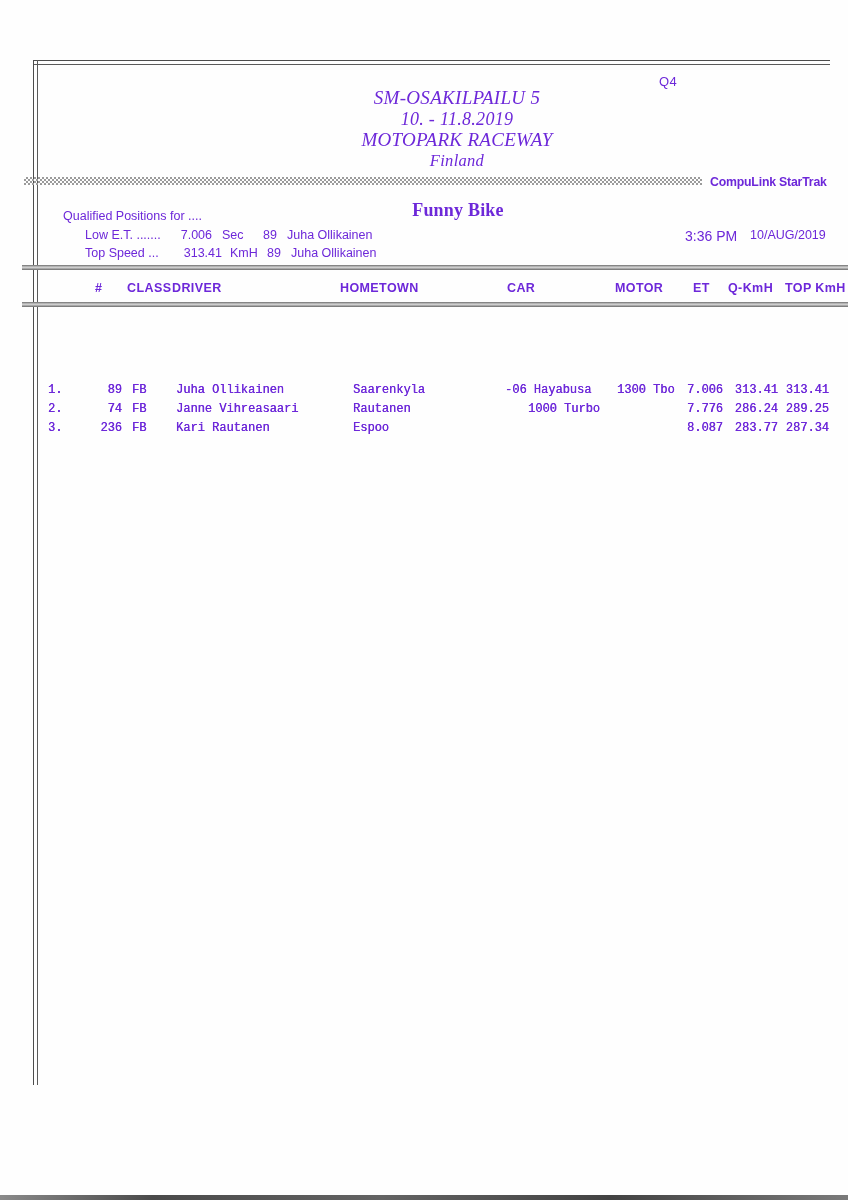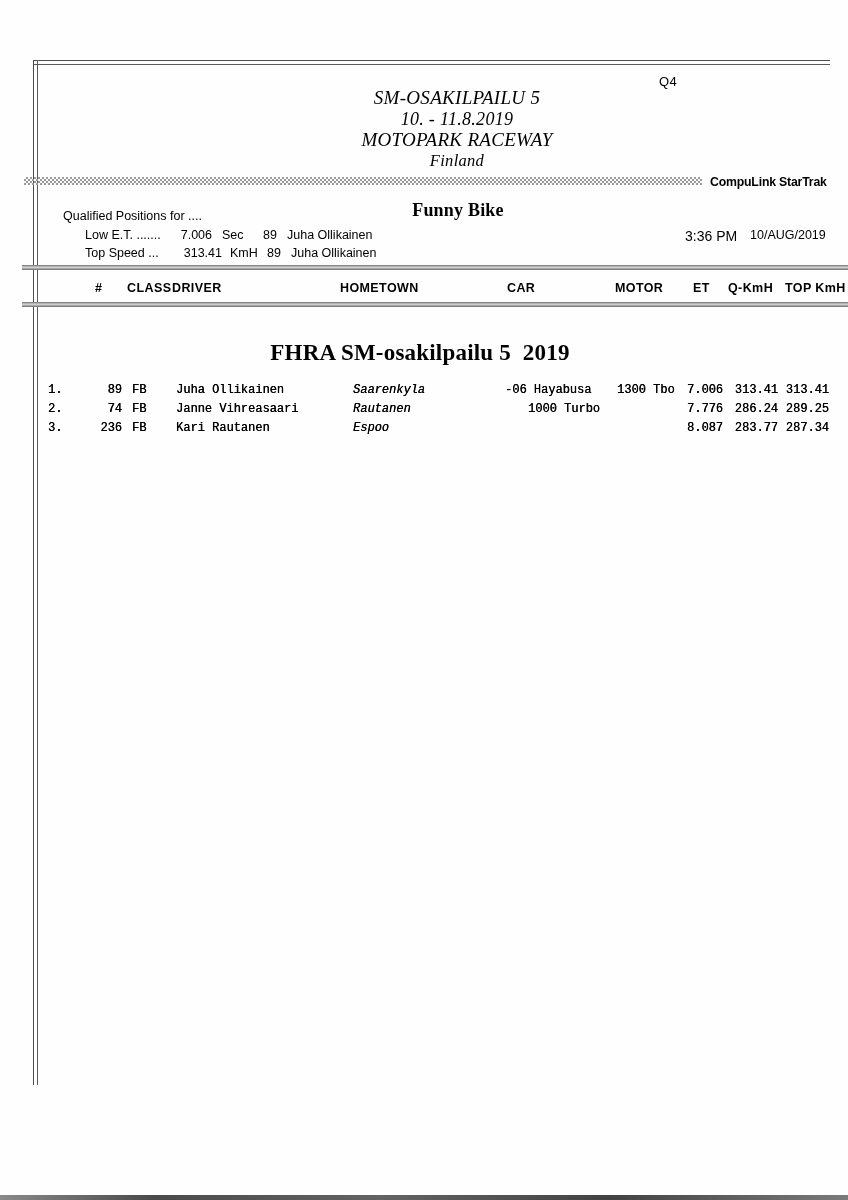--- a/index.html
+++ b/index.html
@@ -1,21 +1,21 @@
 <!DOCTYPE html>
 <html><head>
 <meta charset="utf-8">
 <style>
   html,body{margin:0;padding:0;background:#e8e8e8;}
   .page{
     position:relative;
     width:848px;height:1200px;
     background:#fefefe;
     overflow:hidden;
-    color:#000000;
+    color:#6d28d9;
     font-family:"Liberation Sans",sans-serif;
   }
   .abs{position:absolute;white-space:pre;}
   .serif{font-family:"Liberation Serif",serif;}
   .sans{font-family:"Liberation Sans",sans-serif;}
   .mono{font-family:"Liberation Mono","DejaVu Sans Mono",monospace;}
 
   
   .frame-top{position:absolute;left:33px;top:60px;width:797px;height:3px;
     border-top:1px solid #4d4d4d;border-bottom:1px solid #5a5a5a;}
@@ -62,21 +62,21 @@
 
   .grouptitle{left:30px;top:340px;width:780px;text-align:center;
     font-size:23px;font-weight:700;letter-spacing:.2px;}
 
   .cell{font-size:12px;text-shadow:.3px 0 0 currentColor;}
   .r1{top:383px;} .r2{top:402px;} .r3{top:421px;}
   .c-pos{left:48px;}
   .c-num{left:80px;width:42px;text-align:right;}
   .c-class{left:132px;}
   .c-driver{left:176px;}
-  .c-home{left:353px;font-style:italic;}
+  .c-home{left:353px;}
   .c-car1{left:505px;}
   .c-car2{left:528px;}
   .c-motor{left:617px;}
   .c-et{left:680px;width:43px;text-align:right;}
   .c-q{left:733px;width:45px;text-align:right;}
   .c-top{left:783px;width:46px;text-align:right;}
 </style>
 </head>
 <body>
 
@@ -120,21 +120,20 @@
   <div class="abs sans colhead" style="left:172px">DRIVER</div>
   <div class="abs sans colhead" style="left:340px">HOMETOWN</div>
   <div class="abs sans colhead" style="left:507px">CAR</div>
   <div class="abs sans colhead" style="left:615px">MOTOR</div>
   <div class="abs sans colhead" style="left:693px">ET</div>
   <div class="abs sans colhead" style="left:728px">Q-KmH</div>
   <div class="abs sans colhead" style="left:785px">TOP KmH</div>
 
   <div class="rule rule2"></div>
 
-  <div class="abs serif grouptitle">FHRA SM-osakilpailu 5  2019</div>
 
   <div>
     <span class="abs mono cell r1 c-pos">1.</span>
     <span class="abs mono cell r1 c-num">89</span>
     <span class="abs mono cell r1 c-class">FB</span>
     <span class="abs mono cell r1 c-driver">Juha Ollikainen</span>
     <span class="abs mono cell r1 c-home">Saarenkyla</span>
     <span class="abs mono cell r1 c-car1">-06 Hayabusa</span>
     <span class="abs mono cell r1 c-motor">1300 Tbo</span>
     <span class="abs mono cell r1 c-et">7.006</span>

